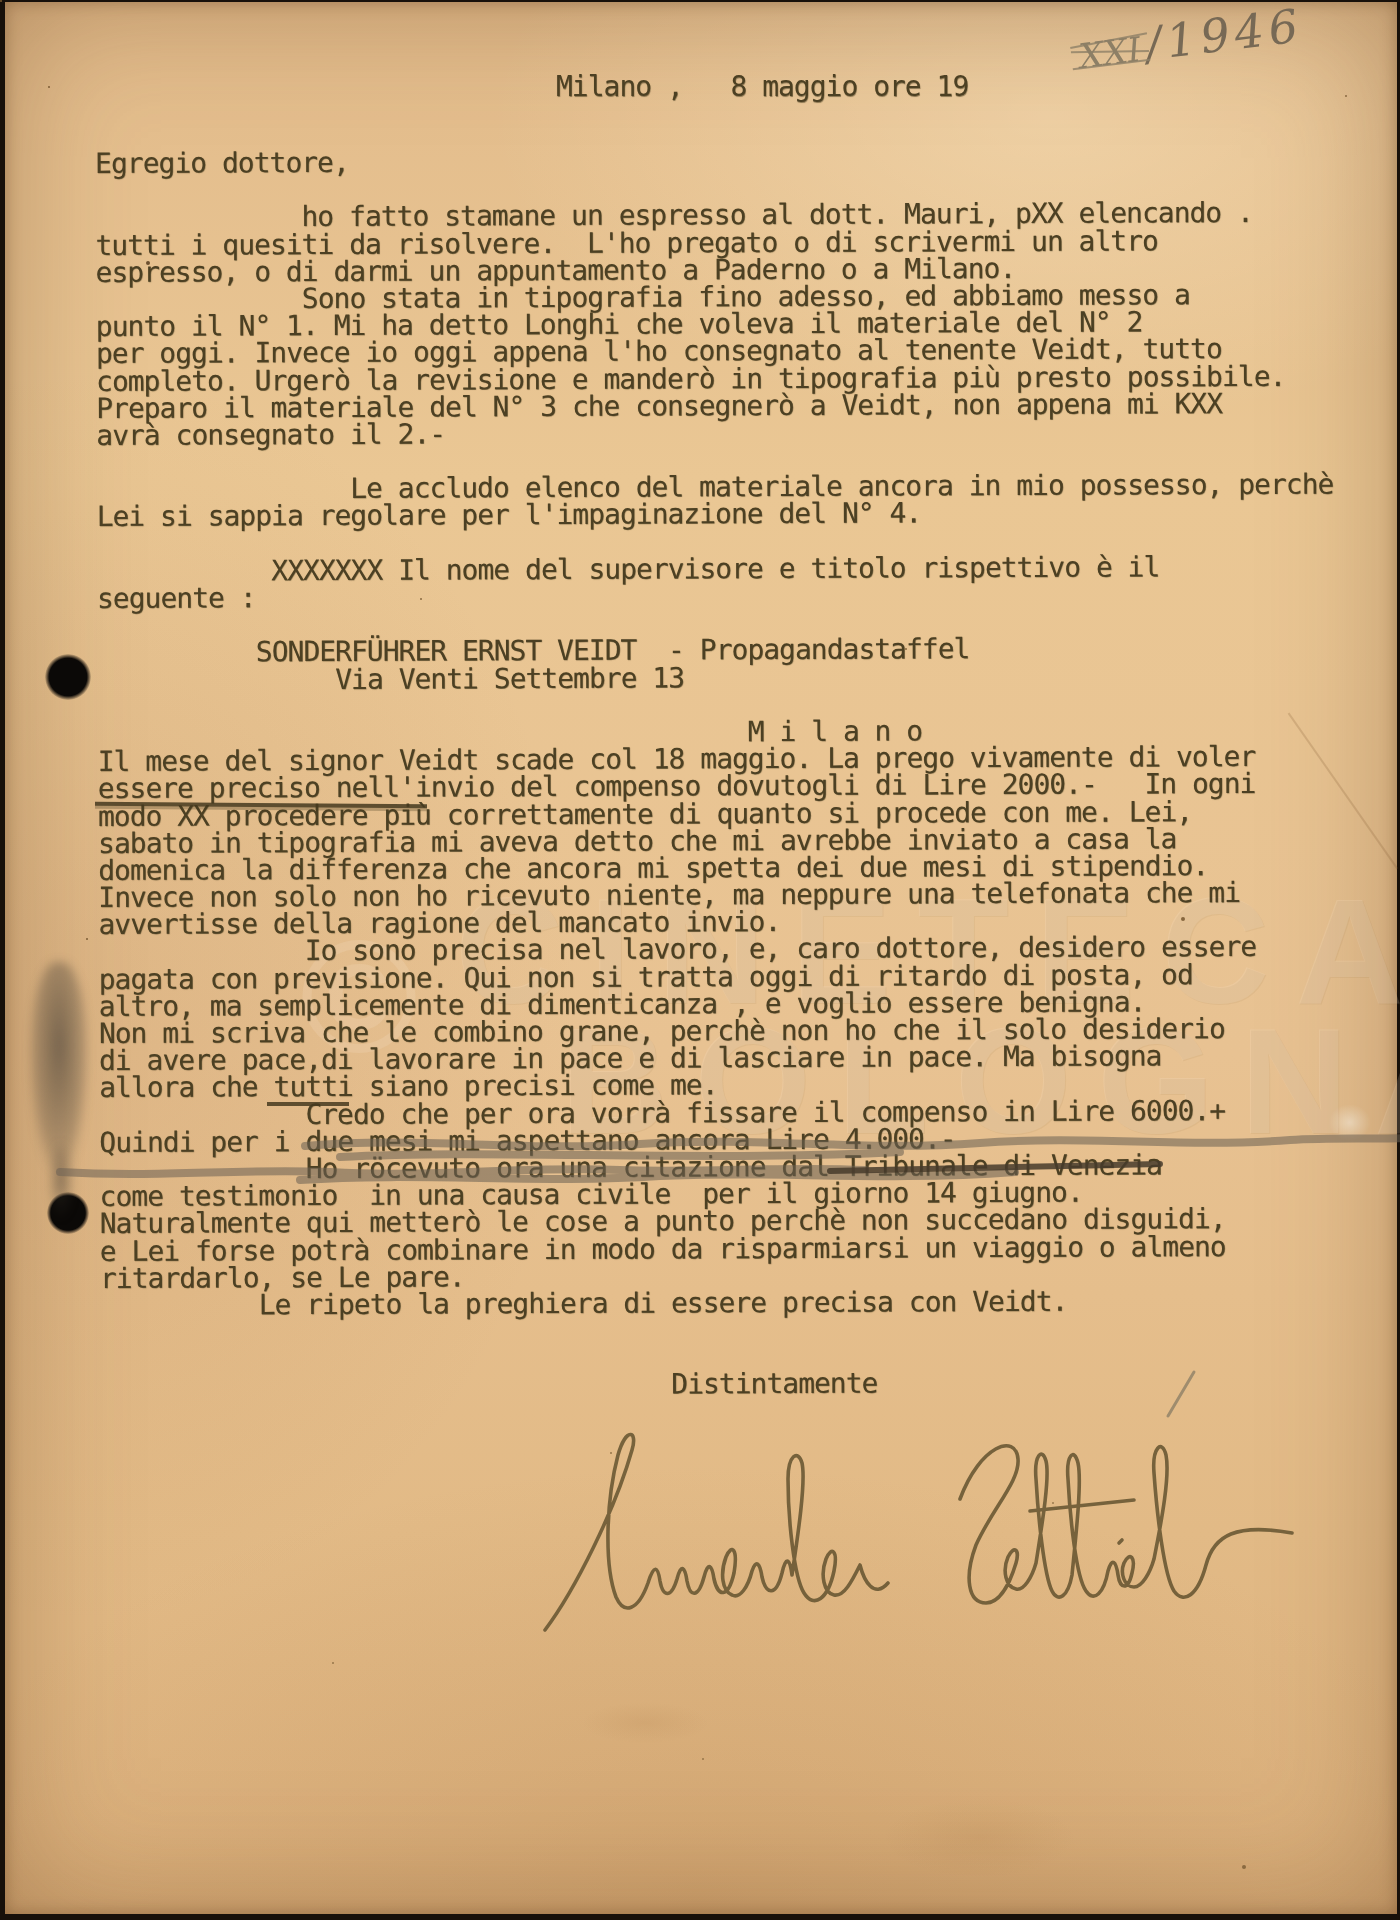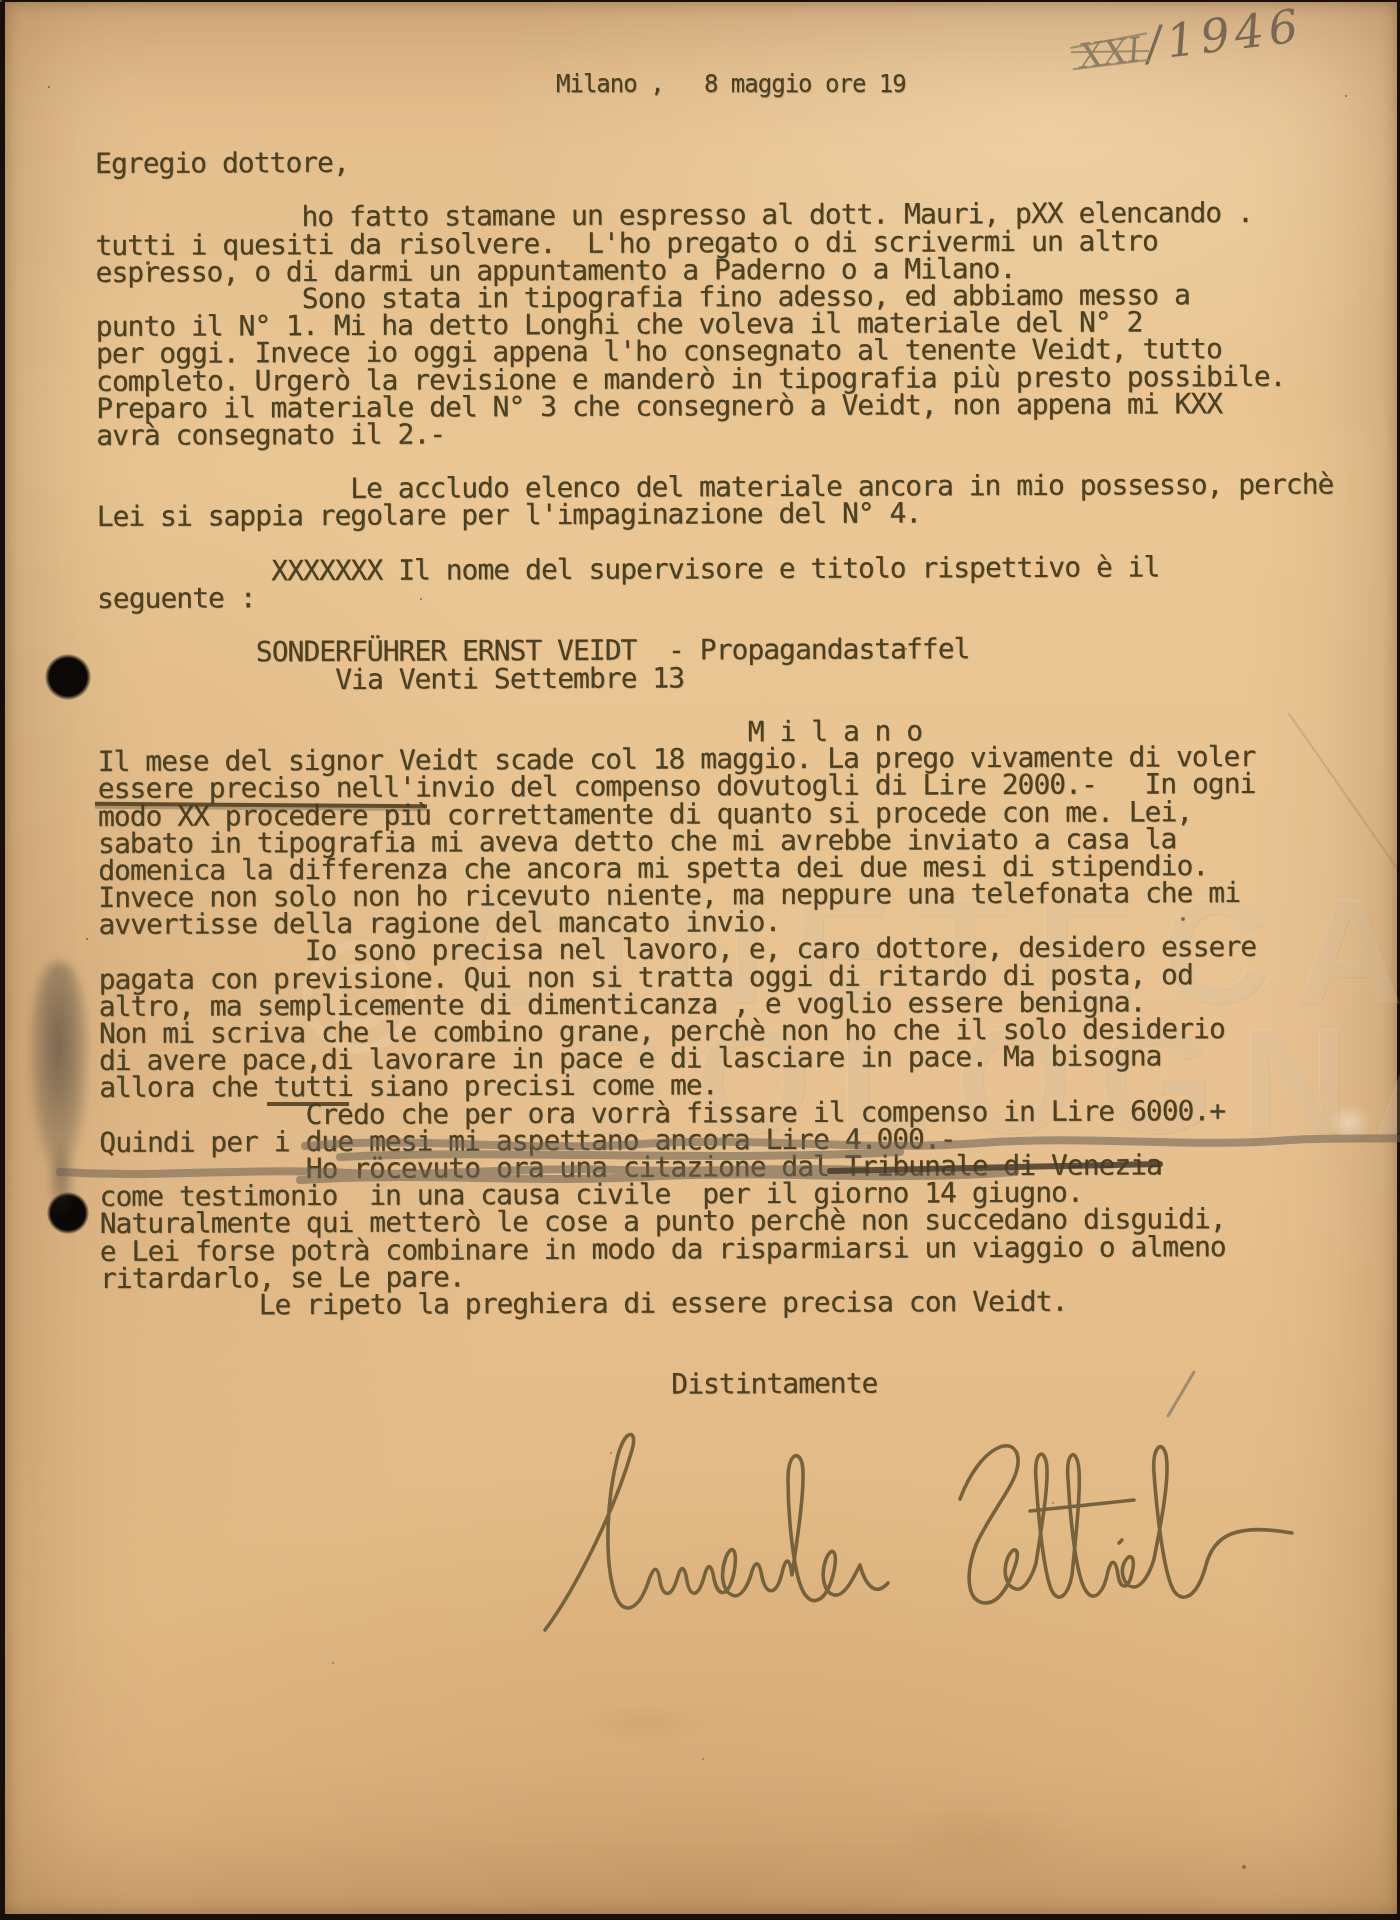--- a/index.html
+++ b/index.html
@@ -13,21 +13,21 @@
       radial-gradient(30px 26px at 96.6% 58.6%, rgba(255,250,238,0.55), transparent 70%),
       radial-gradient(80px 26px at 46% 90%, rgba(150,100,50,0.10), transparent 80%),
       radial-gradient(120px 50px at 70% 96%, rgba(150,100,50,0.10), transparent 80%),
       linear-gradient(180deg,#e2bb8b 0%,#eac794 25%,#e8c292 55%,#e2ba86 80%,#dcb17d 100%);
     box-shadow: inset 0 0 130px rgba(105,65,28,.38), inset 0 0 16px rgba(85,50,22,.38);}
   .typed{position:absolute;left:95px;top:150px;width:1270px;
     font-size:28px;line-height:27.2px;letter-spacing:-1px;color:#4c4023;
     text-shadow:0.5px 0.5px 0.7px rgba(70,58,30,.55);
     transform:rotate(-0.25deg);transform-origin:0 0;}
   .tline{white-space:pre;height:27.2px;}
-  .dateline{position:absolute;left:556px;top:70px;font-size:24px;letter-spacing:-1px;
+  .dateline{position:absolute;left:556px;top:70px;font-size:28px;letter-spacing:-1px;
     color:#4c4023;white-space:pre;text-shadow:0.5px 0.5px 0.7px rgba(70,58,30,.55);}
   .watermark{position:absolute;left:0;top:0;width:1400px;height:1920px;pointer-events:none;
     color:rgba(252,243,226,0.14);font-family:"Liberation Sans",sans-serif;font-weight:bold;}
   .watermark .wm1{position:absolute;left:455px;top:865px;font-size:150px;letter-spacing:26px;
     text-shadow:1px 1px 0 rgba(120,80,40,.07);}
   .watermark .wm2{position:absolute;left:560px;top:995px;font-size:150px;letter-spacing:26px;
     text-shadow:1px 1px 0 rgba(120,80,40,.07);}
   .watermark .wmc{position:absolute;left:300px;top:905px;font-size:160px;}
   .hole{position:absolute;width:46px;height:46px;border-radius:50%;
     background:radial-gradient(circle,#0b0907 0 58%,rgba(11,9,7,0) 72%);}

